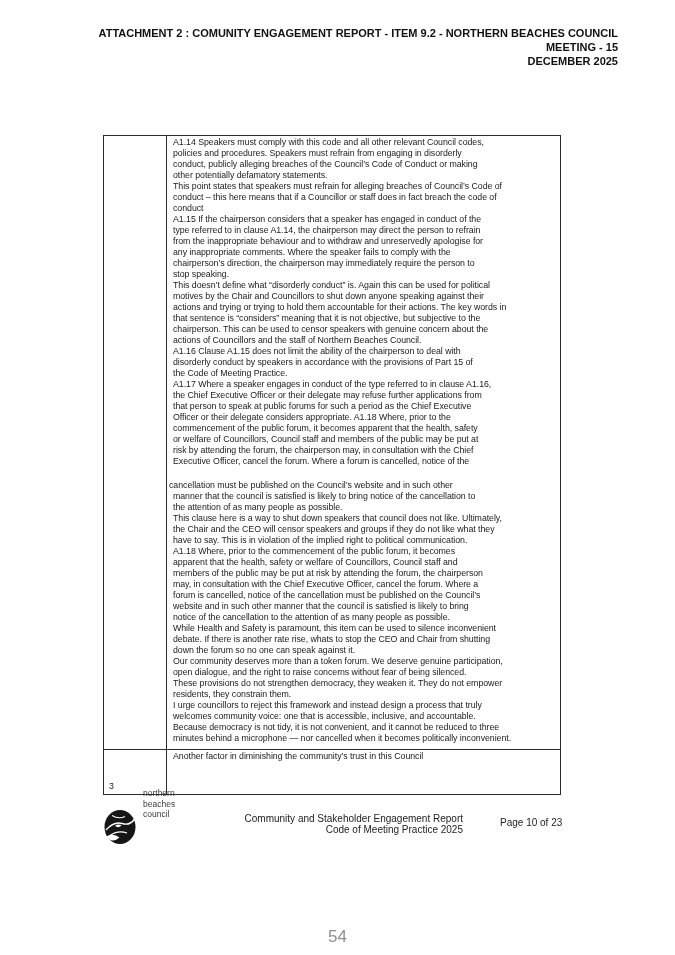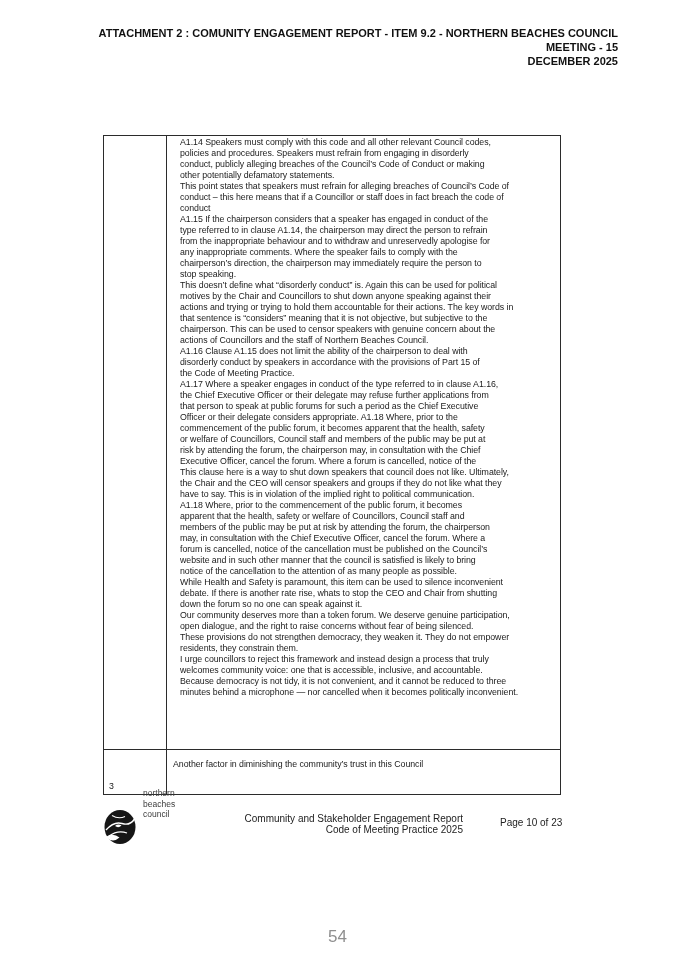--- a/index.html
+++ b/index.html
@@ -41,24 +41,24 @@
     font-size: 8.8px; line-height: 11px;
     display: flex; flex-direction: column; justify-content: flex-end;
   }
   .cell-text {
     flex: 1 1 auto;
     padding: 1px 4px 2px 6px;
     font-size: 8.8px; line-height: 11px;
     letter-spacing: -0.05px;
     overflow: hidden;
   }
-  .txt-block { white-space: pre; margin-left: 7px; }
+  .txt-block { white-space: pre; }
   .txt-block.gap { margin-top: 13px; text-indent: -4px; }
   .row2-note { white-space: pre; }
-  .row2-item { white-space: pre; margin-top: 8px; }
+  .row2-item { white-space: pre; }
 
   
   .footer-logo {
     position: absolute; left: 104px; top: 809px;
     width: 33px; height: 36px;
   }
   .footer-logo-text {
     position: absolute; left: 143px; top: 788px;
     font-size: 8.5px; line-height: 10.5px;
     color: #3c3c3c;
@@ -119,20 +119,23 @@
 disorderly conduct by speakers in accordance with the provisions of Part 15 of
 the Code of Meeting Practice.
 A1.17 Where a speaker engages in conduct of the type referred to in clause A1.16,
 the Chief Executive Officer or their delegate may refuse further applications from
 that person to speak at public forums for such a period as the Chief Executive
 Officer or their delegate considers appropriate. A1.18 Where, prior to the
 commencement of the public forum, it becomes apparent that the health, safety
 or welfare of Councillors, Council staff and members of the public may be put at
 risk by attending the forum, the chairperson may, in consultation with the Chief
 Executive Officer, cancel the forum. Where a forum is cancelled, notice of the</div>
+      <div class="txt-block gap">cancellation must be published on the Council’s website and in such other
+manner that the council is satisfied is likely to bring notice of the cancellation to
+the attention of as many people as possible.</div>
       <div class="txt-block">This clause here is a way to shut down speakers that council does not like. Ultimately,
 the Chair and the CEO will censor speakers and groups if they do not like what they
 have to say. This is in violation of the implied right to political communication.
 A1.18 Where, prior to the commencement of the public forum, it becomes
 apparent that the health, safety or welfare of Councillors, Council staff and
 members of the public may be put at risk by attending the forum, the chairperson
 may, in consultation with the Chief Executive Officer, cancel the forum. Where a
 forum is cancelled, notice of the cancellation must be published on the Council’s
 website and in such other manner that the council is satisfied is likely to bring
 notice of the cancellation to the attention of as many people as possible.

